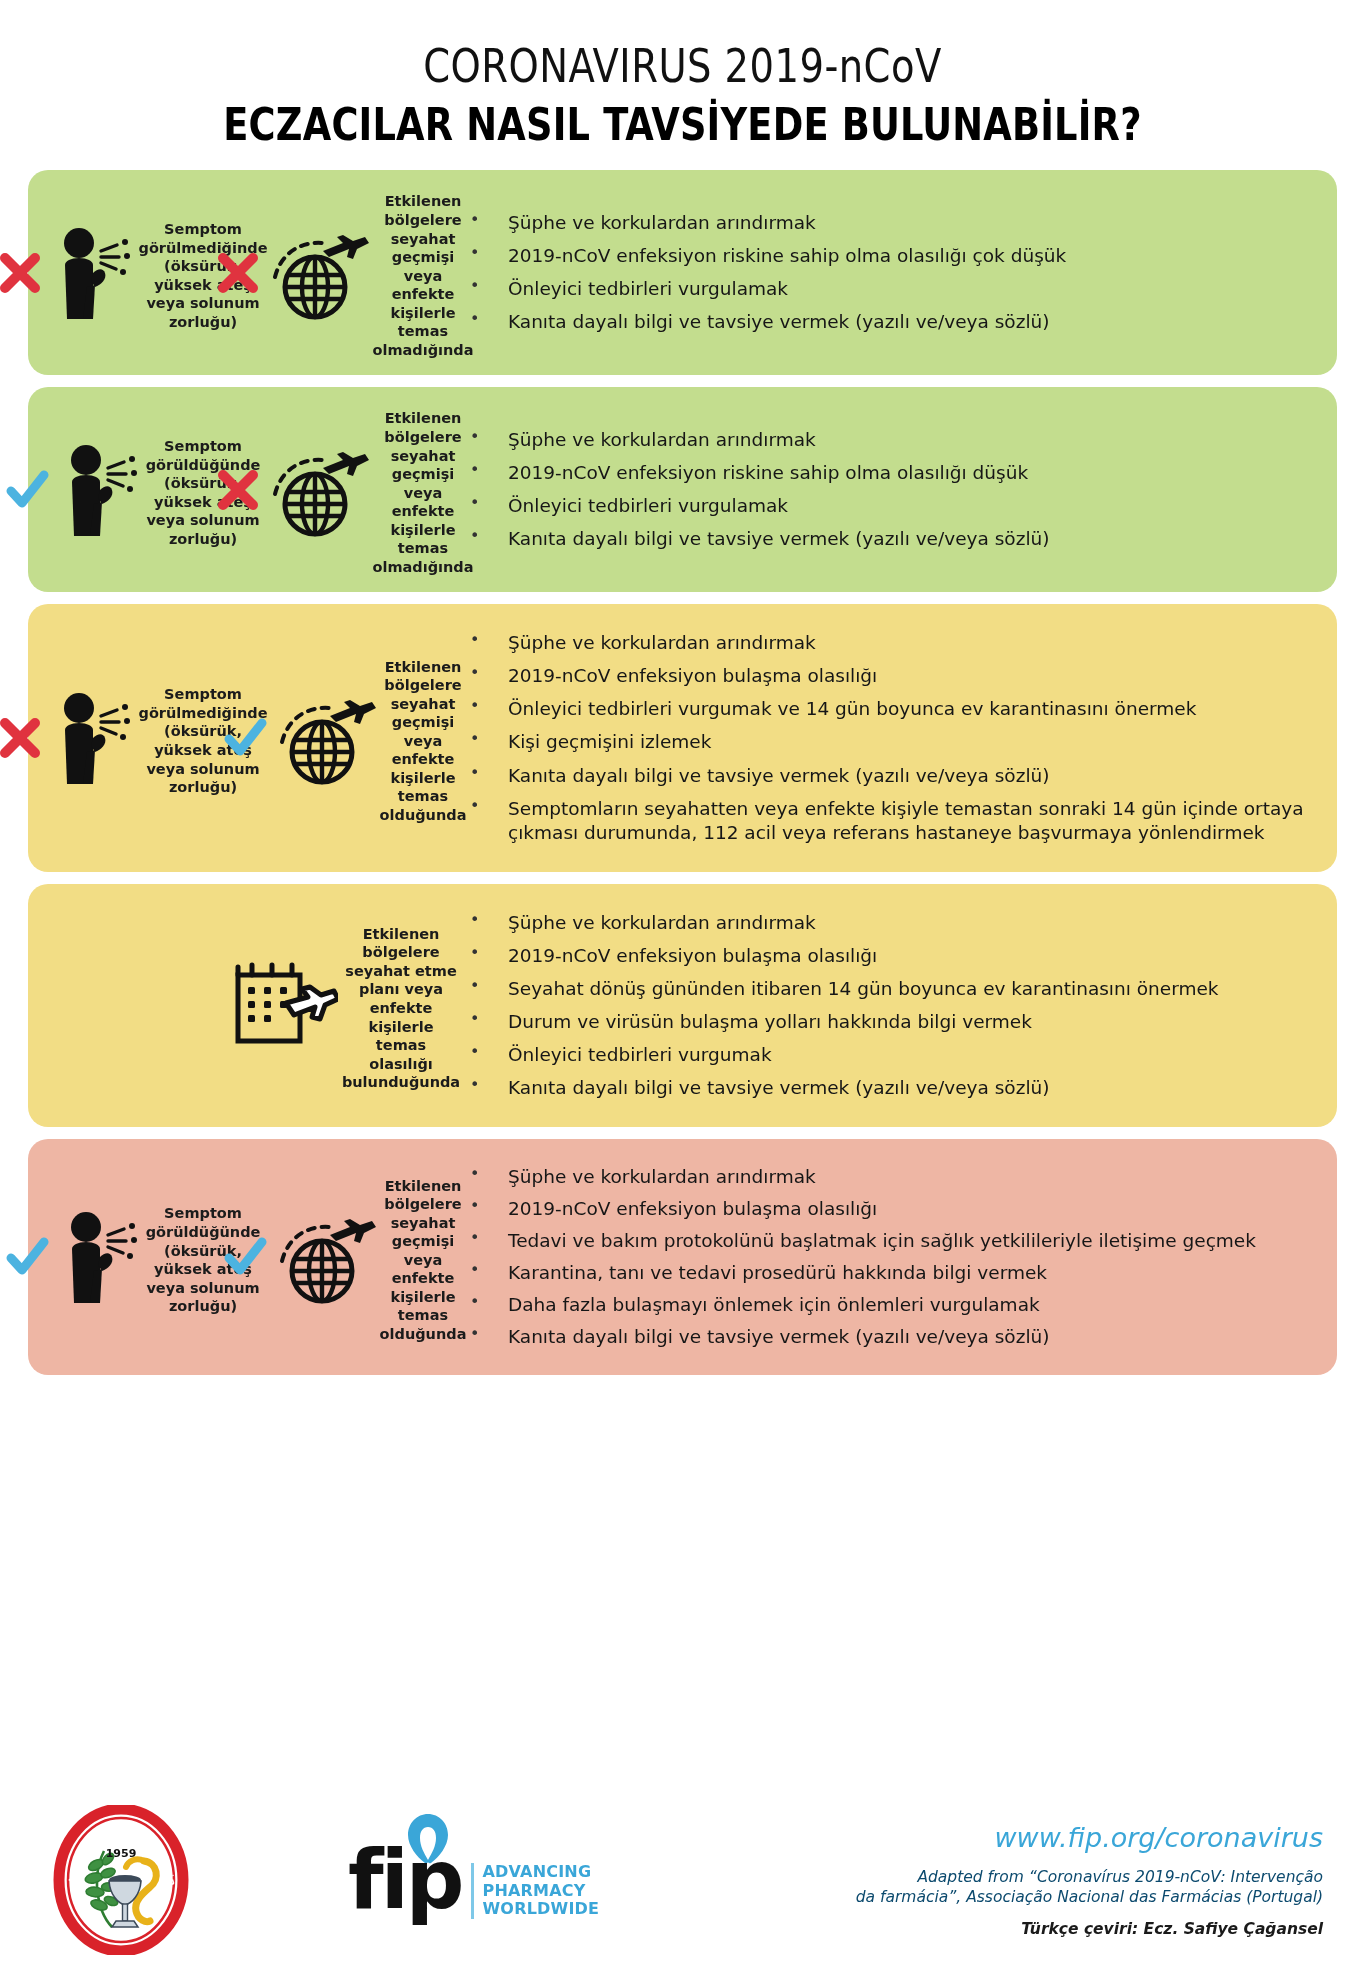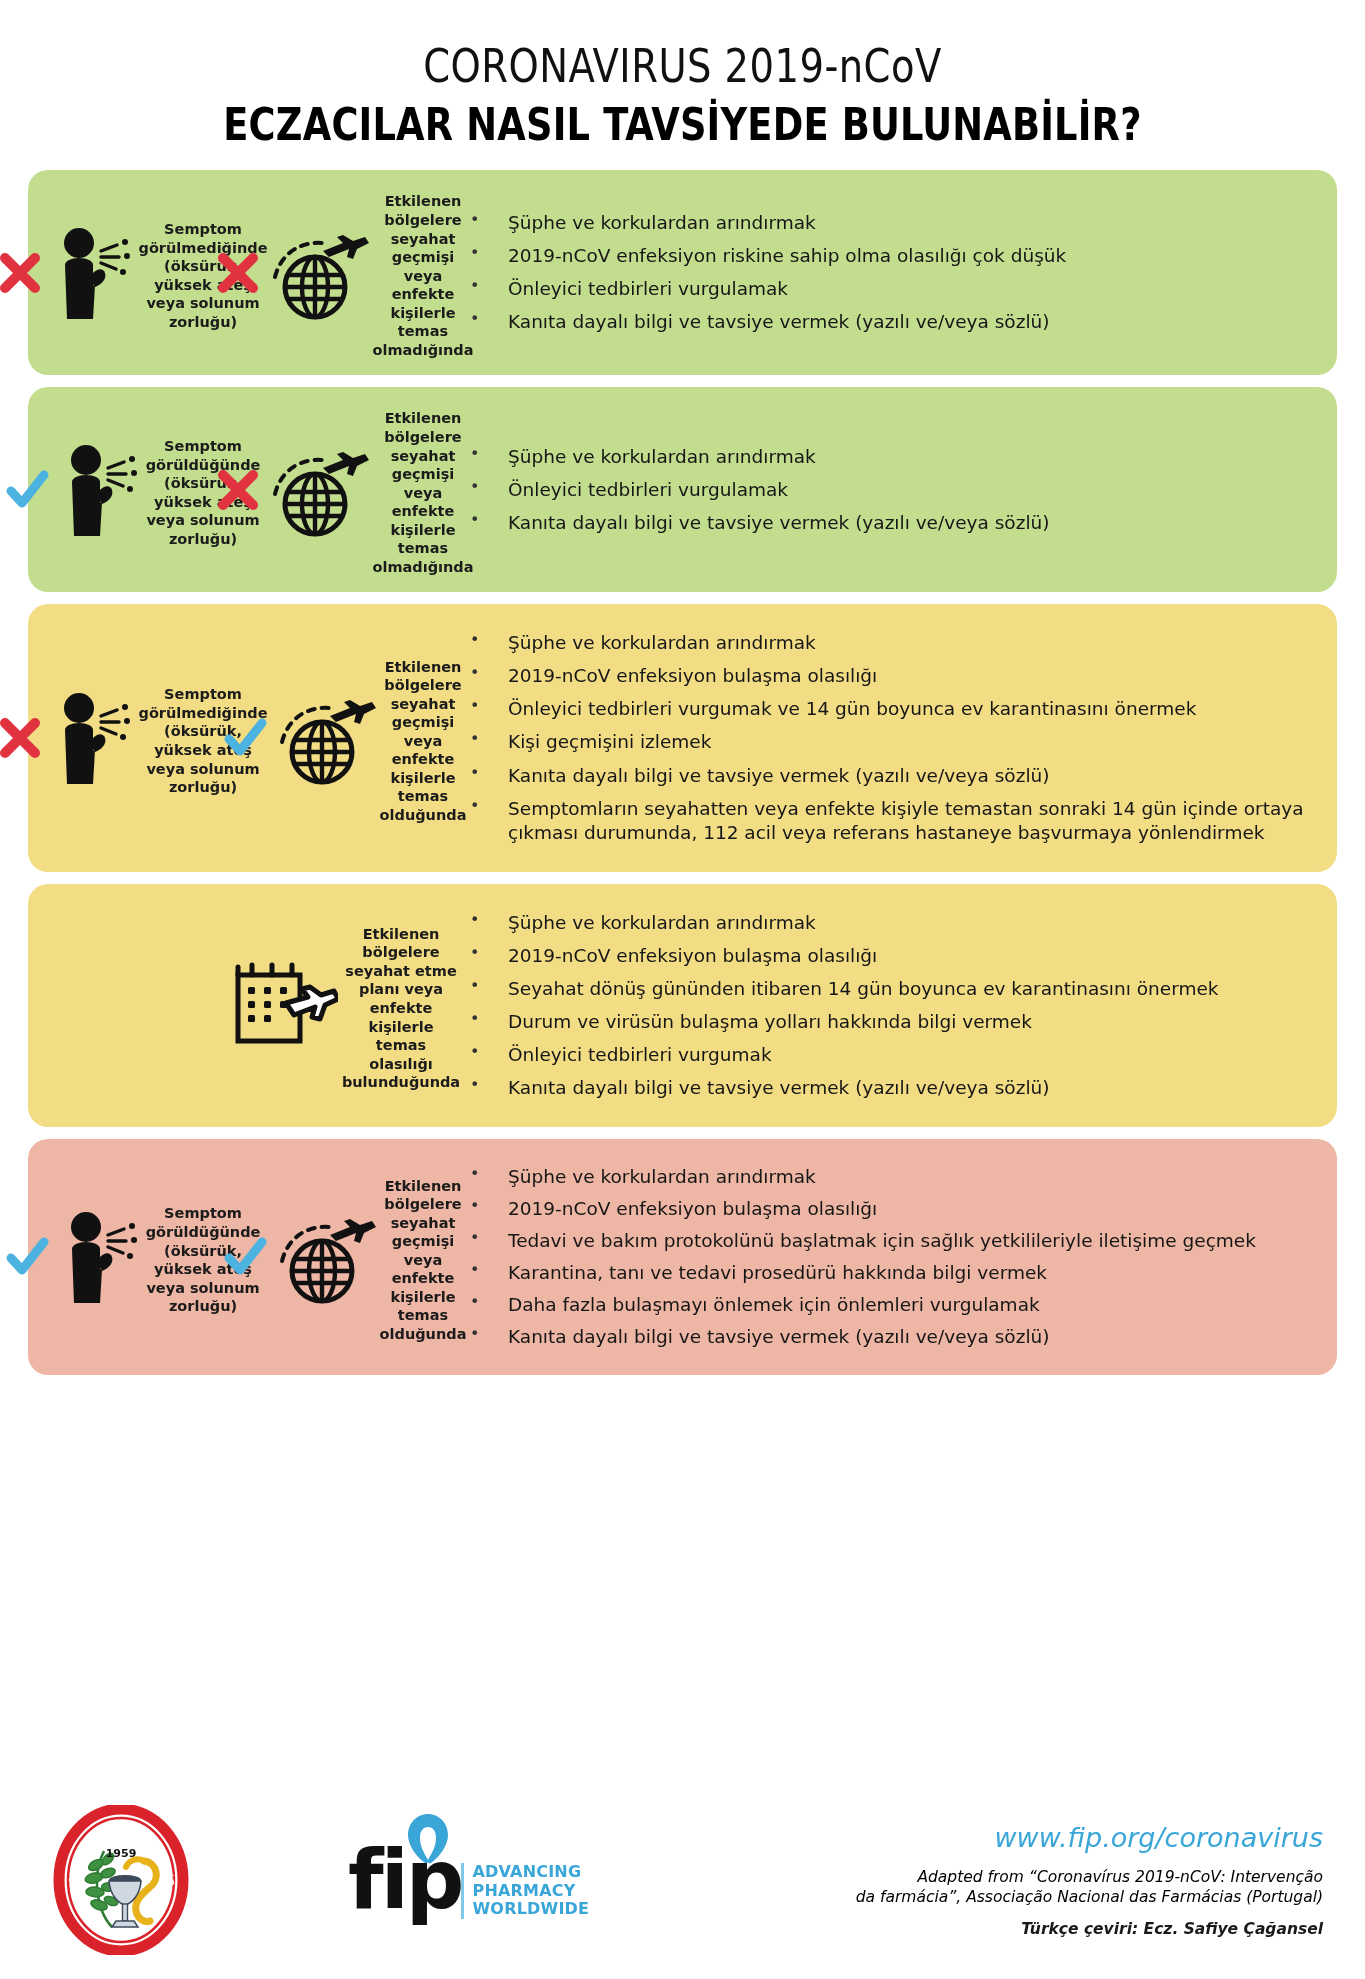--- a/index.html
+++ b/index.html
@@ -140,20 +140,21 @@
   .fip-word {
     font-family: "DejaVu Sans", "Liberation Sans", sans-serif;
     font-size: 82px;
     font-weight: 700;
     color: #111;
     letter-spacing: -3px;
     line-height: 0.8;
     position: relative;
   }
   .fip-tag {
+    margin-left: 10px;
     margin-top: 22px;
     border-left: 3px solid #7ec8e8;
     padding-left: 8px;
     color: #3aa6d8;
     font-size: 16px;
     font-weight: 700;
     line-height: 1.18;
     letter-spacing: 0.2px;
   }
   .footer-text {
@@ -172,21 +173,21 @@
     color: #3aa6d8;
     font-style: italic;
     font-weight: 400;
     font-size: 27px;
     line-height: 1.22;
   }
   .ft-adapted {
     margin-top: 12px;
     font-style: italic;
     font-size: 15.5px;
-    color: #000000;
+    color: #0c4a6e;
     line-height: 1.3;
   }
   .ft-translator {
     margin-top: 12px;
     font-style: italic;
     font-weight: 700;
     font-size: 15.5px;
     color: #1a1a1a;
     text-align: right;
   }
@@ -287,20 +288,21 @@
             <ellipse cx="54" cy="62" rx="13" ry="30" fill="none" stroke="#111" stroke-width="4.4"></ellipse>
             <path d="M26 50 L82 50 M24 62 L84 62 M26 74 L82 74" stroke="#111" stroke-width="4.4"></path>
             <path d="M54 32 L54 92" stroke="#111" stroke-width="4.4"></path>
           </svg>
         </div>
         <div class="cond-caption">Etkilenen bölgelere seyahat geçmişi veya enfekte kişilerle temas olmadığında</div>
       </div>
       <div class="bullets-col">
         <ul class="bullets">
           <li>Şüphe ve korkulardan arındırmak</li>
+          <li>2019-nCoV enfeksiyon riskine sahip olma olasılığı düşük</li>
           <li>Önleyici tedbirleri vurgulamak</li>
           <li>Kanıta dayalı bilgi ve tavsiye vermek (yazılı ve/veya sözlü)</li>
         </ul>
       </div>
     </div>
     <div class="row yellow">
       <div class="cond-col">
         <div class="cond-icon">
           <svg class="ico" width="46" height="46" viewBox="0 0 46 46">
             <path d="M8 8 L38 38 M38 8 L8 38" stroke="#e0333f" stroke-width="10" stroke-linecap="round"></path>

